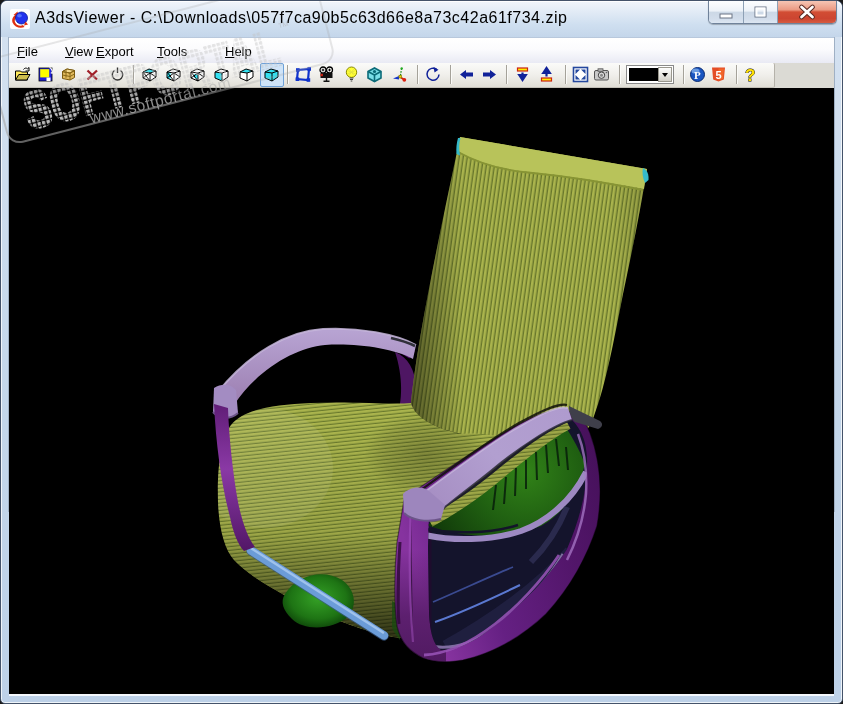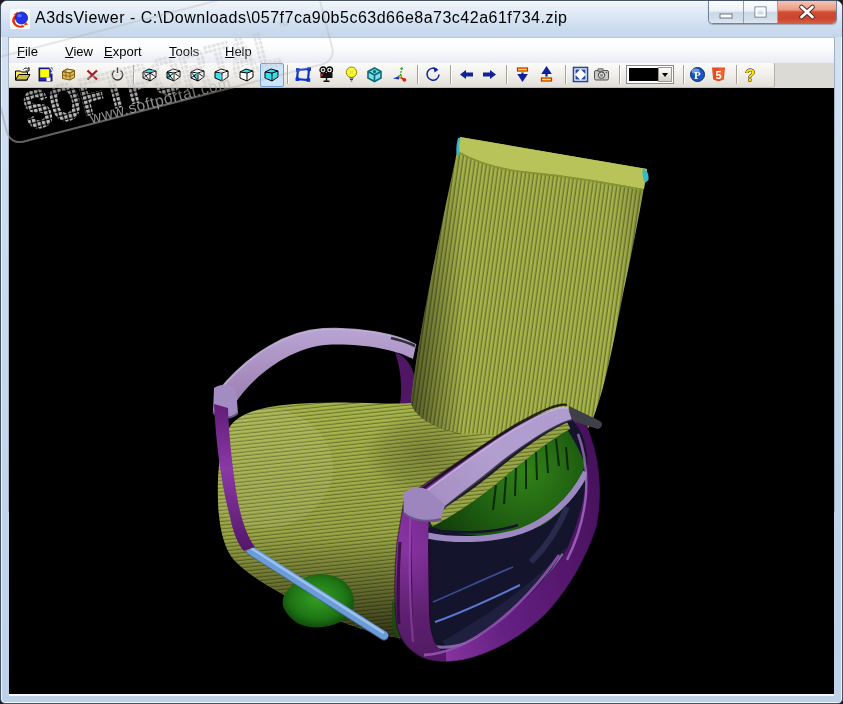--- a/index.html
+++ b/index.html
@@ -75,22 +75,22 @@
         </svg></div>
     <div class="cap" id="cap-close"><svg width="58" height="22" viewBox="0 0 58 22">
       <path d="M23.5 6 L34.5 16 M34.5 6 L23.5 16" stroke="#5c2a22" stroke-width="4.8" stroke-linecap="round"></path>
       <path d="M23.5 6 L34.5 16 M34.5 6 L23.5 16" stroke="#ffffff" stroke-width="2.7" stroke-linecap="round"></path>
     </svg></div>
   </div>
   <div id="client">
     <div id="menubar">
       <span class="mi" style="left:8px"><u>F</u>ile</span>
       <span class="mi" style="left:56px"><u>V</u>iew</span>
-      <span class="mi" style="left:95px"><u>E</u>xport</span>
-      <span class="mi" style="left:160px"><u>T</u>ools</span>
+      <span class="mi" style="left:87px"><u>E</u>xport</span>
+      <span class="mi" style="left:148px"><u>T</u>ools</span>
       <span class="mi" style="left:216px"><u>H</u>elp</span>
     </div>
     <div id="toolbase"></div>
     <div id="toolbar">
       <svg class="ic" style="left:5px" viewBox="0 0 17 17">
           <path d="M9.5 3.5 C10.5 1.8 12.5 1.8 13.5 2.8 L15 1.5 L15 5 L11.5 5" fill="none" stroke="#000" stroke-width="1"></path>
           <path d="M1.5 5 L6.5 5 L7.5 6 L13.5 6 L13.5 14 L1.5 14 Z" fill="#ffe95a" stroke="#000" stroke-width="1"></path>
           <path d="M1.5 14 L4.8 8.5 L16 8.5 L12.8 14 Z" fill="#cdbd4e" stroke="#000" stroke-width="1"></path>
         </svg>
       <svg class="ic" style="left:27.5px" viewBox="0 0 17 17">

